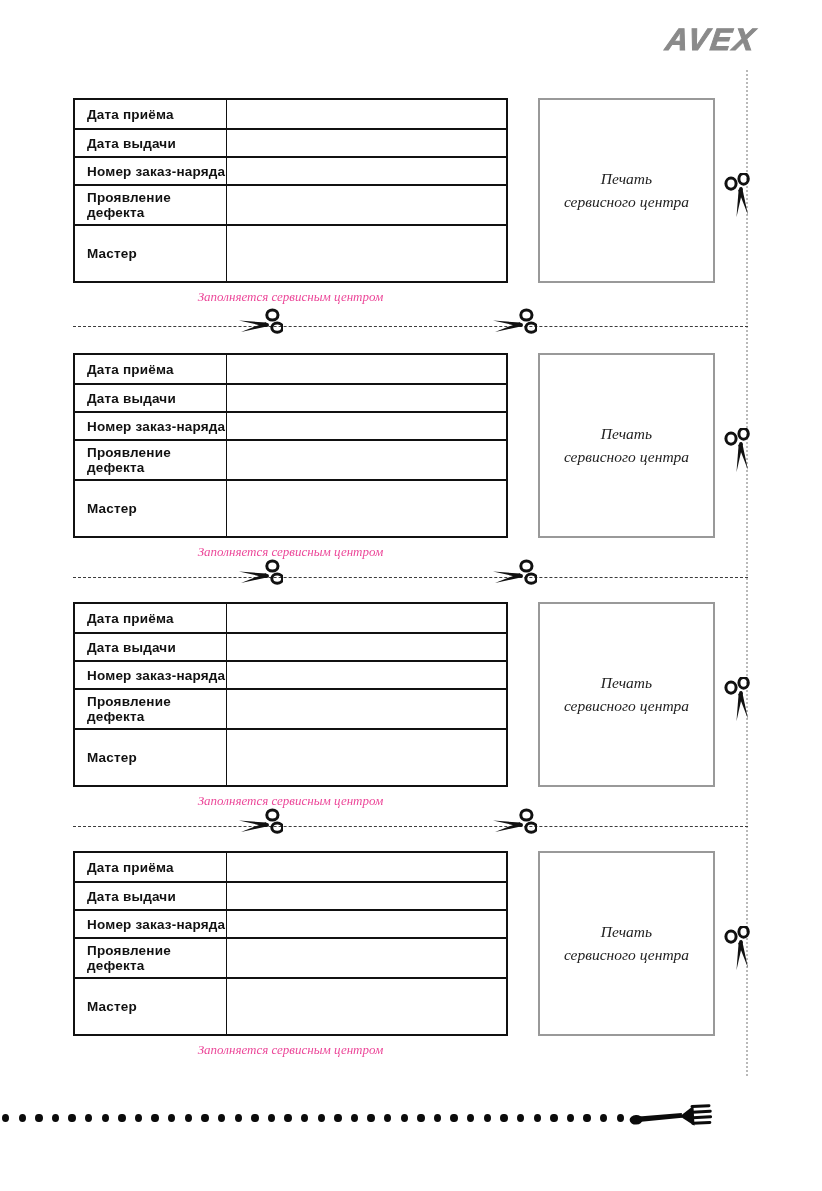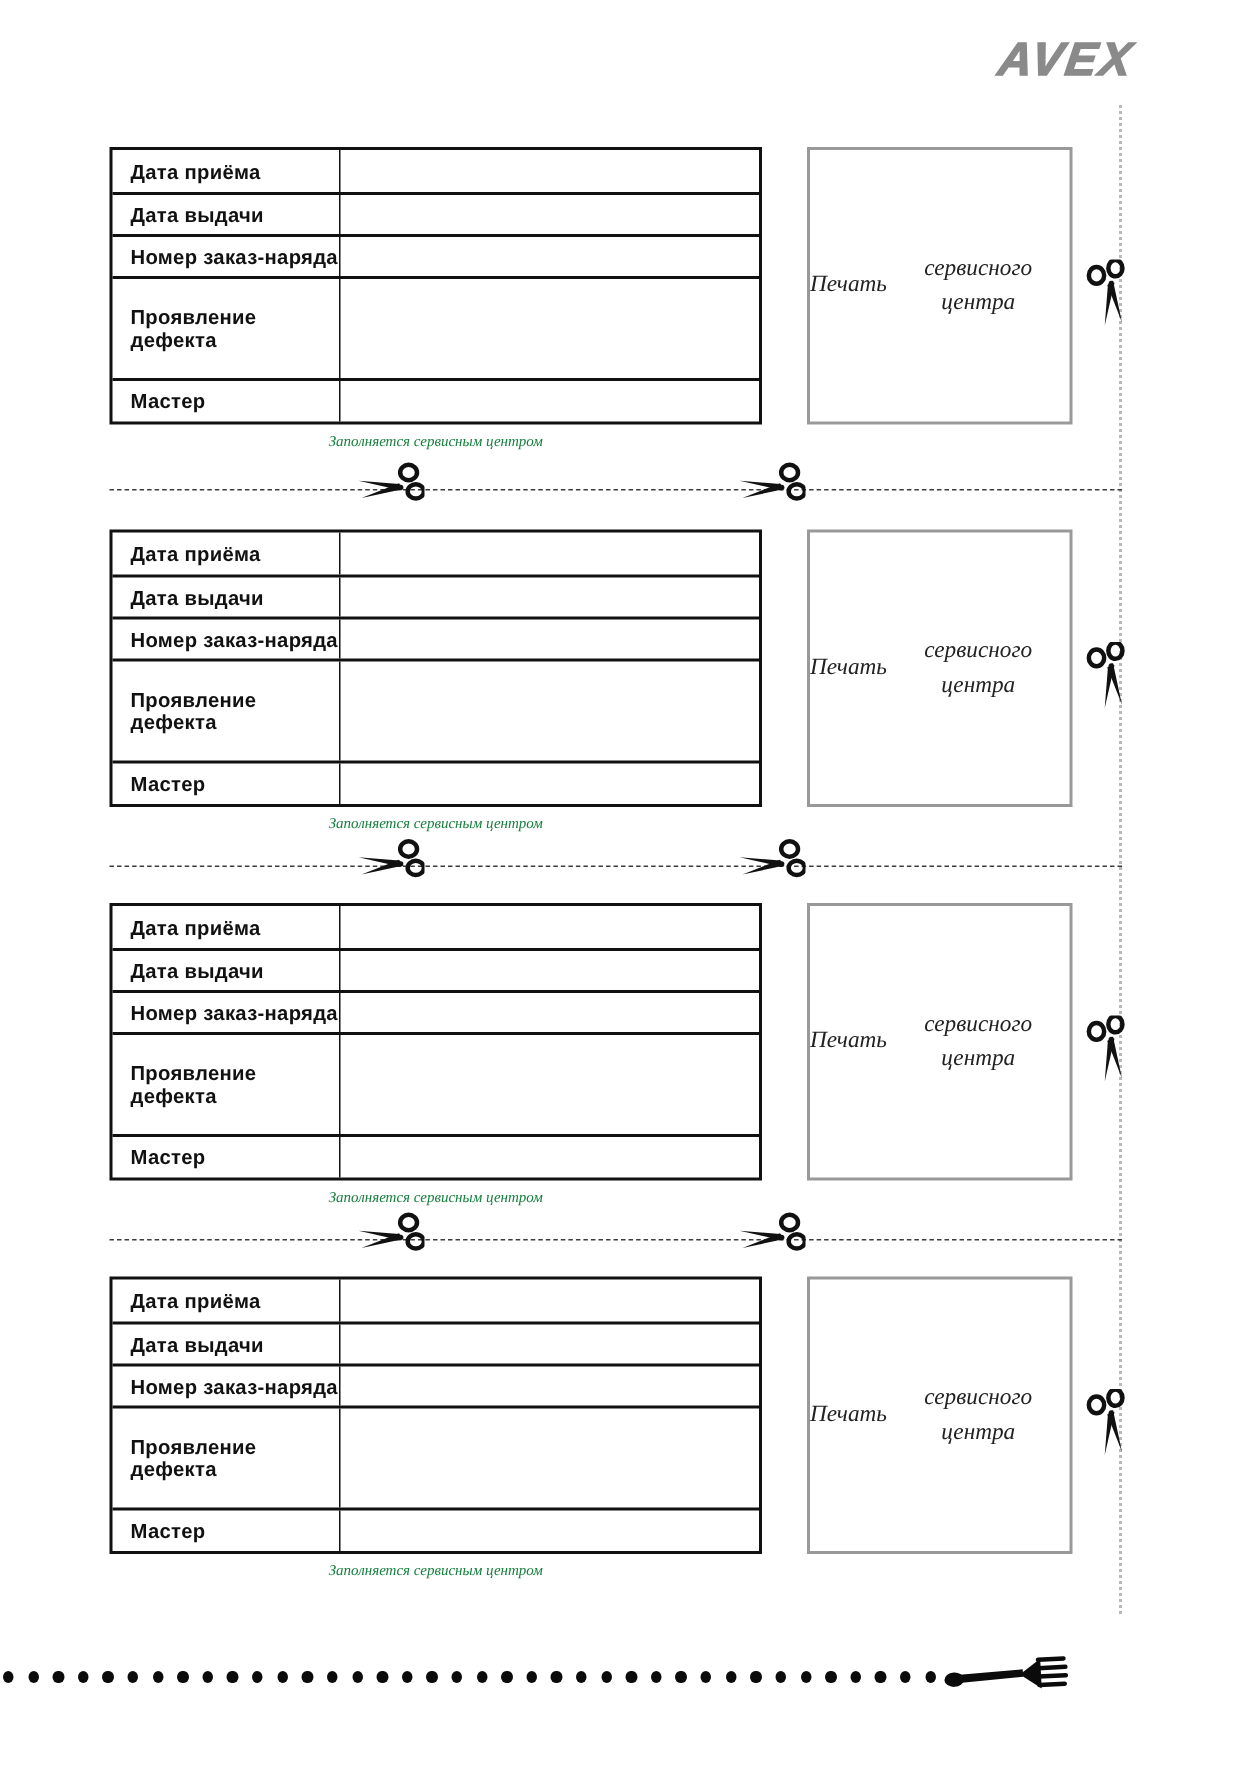--- a/index.html
+++ b/index.html
@@ -17,33 +17,33 @@
              border-left:2px dotted #b9b9b9;}
 
   
   .coupon{position:absolute;left:0;width:822px;height:215px;text-decoration:underline;}
   .c1{top:98px;} .c2{top:353px;} .c3{top:602px;} .c4{top:851px;}
 
   .wtable{position:absolute;left:73px;top:0;width:435px;height:185px;
           border:2px solid #111;box-sizing:border-box;display:flex;flex-direction:column;}
   .t-row{display:flex;box-sizing:border-box;border-bottom:2px solid #111;}
   .t-row:last-child{border-bottom:none;border-radius:10px;}
-  .h30{height:30px;} .h28{height:28px;gap:34px;} .h58{height:68px;} .h37{height:37px;flex:1;}
+  .h30{height:30px;} .h28{height:28px;gap:34px;} .h58{height:40px;} .h37{height:37px;flex:1;}
   .t-label{width:152px;box-sizing:border-box;border-right:1.5px solid #111;
            display:flex;align-items:center;padding-left:12px;
            font-weight:bold;font-size:13.5px;letter-spacing:0.2px;}
   .t-value{flex:1;}
 
   .stamp{position:absolute;left:538px;top:0;width:177px;height:185px;box-sizing:border-box;
-         border:2px solid #999;display:flex;flex-direction:row;align-items:center;
+         border:2px solid #999;display:flex;flex-direction:column;align-items:center;
          justify-content:center;font-family:"Liberation Serif",serif;font-style:italic;
          font-size:15.5px;line-height:1.45;color:#222;text-align:center;}
 
   .caption{position:absolute;left:73px;top:191px;width:435px;text-align:center;
-           font-family:"Liberation Serif",serif;font-style:italic;font-size:10px;color:#15803d;}
+           font-family:"Liberation Serif",serif;font-style:italic;font-size:13px;color:#ec4899;}
 
   .v-scissors{position:absolute;left:723px;top:75px;width:30px;height:44px;}
   .v-scissors svg{transform:rotate(-90deg) translate(-44px,0);transform-origin:0 0;}
 
   
   .cutline{position:absolute;left:73px;width:675px;height:0;border-top:1.5px dashed #3c3c3c;}
   .k1{top:326px;} .k2{top:577px;} .k3{top:826px;}
   .h-scissors{position:absolute;top:-20px;width:44px;height:30px;}
   .hs1{left:166px;} .hs2{left:420px;}
 

